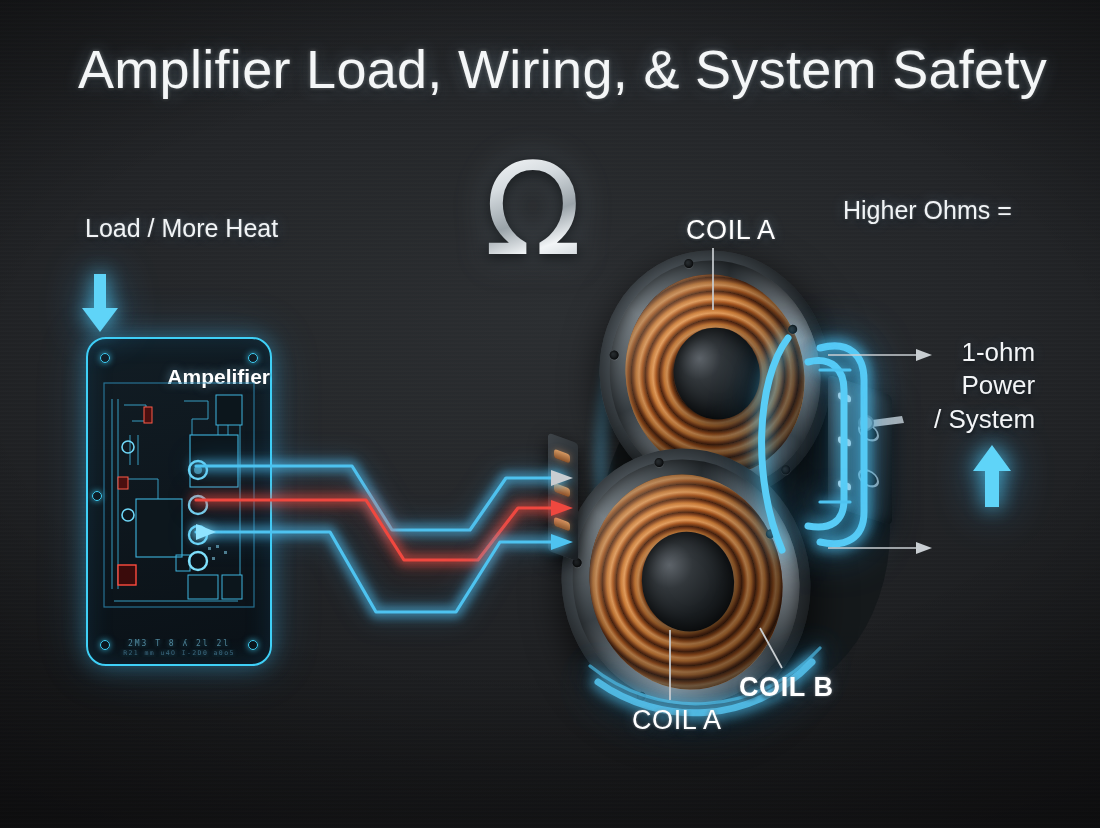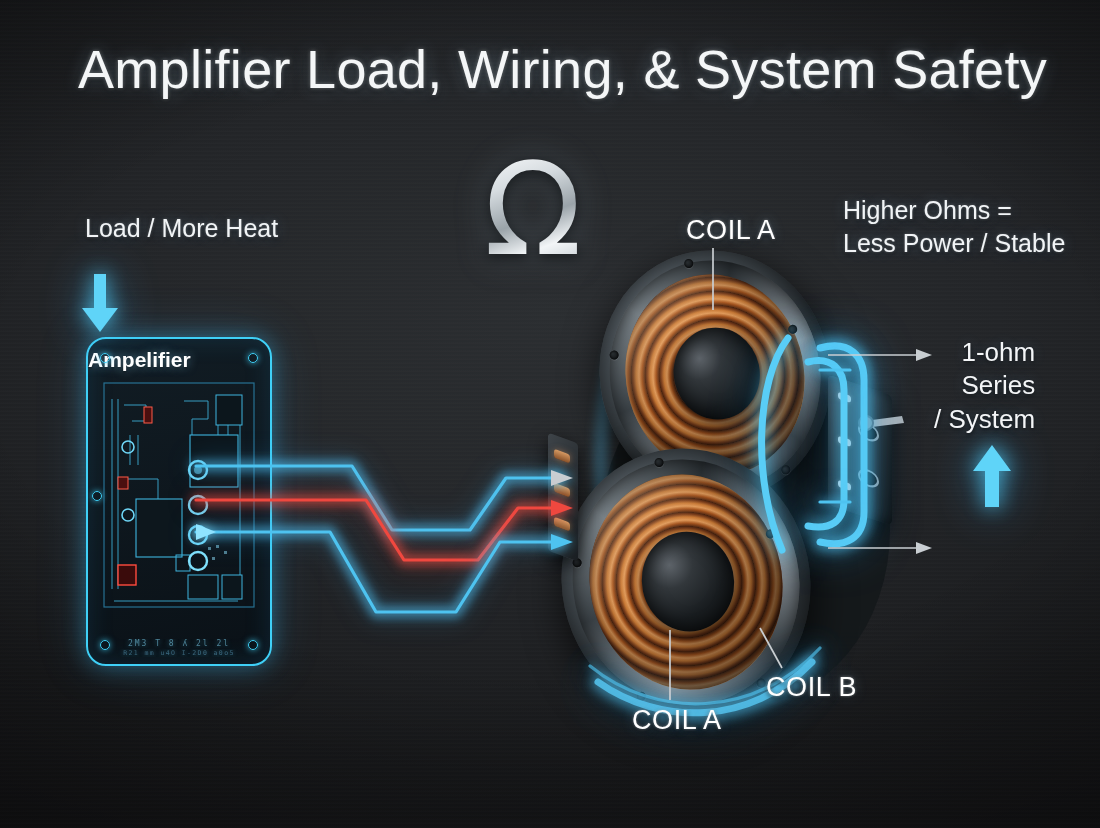--- a/index.html
+++ b/index.html
@@ -53,36 +53,36 @@
     text-shadow:0 0 12px rgba(150,210,255,.25),0 2px 5px rgba(0,0,0,.85);
   }
   #lbl-1ohm{left:934px;top:336px;text-align:right;}
   #lbl-4ohm{left:934px;top:531px;}
   .coil-label{
     position:absolute;z-index:50;color:#ffffff;font-size:27px;letter-spacing:.6px;
     text-shadow:0 0 12px rgba(160,215,255,.35),0 0 3px rgba(255,255,255,.4),0 2px 5px rgba(0,0,0,.9);
   }
   #coil-a-top{left:686px;top:215px;}
   #coil-a-bottom{left:632px;top:705px;}
-  #coil-b-bottom{left:766px;top:672px;}
+  #coil-b-bottom{left:739px;top:672px;font-weight:bold;}
 
   
   .glow-arrow{position:absolute;z-index:48;filter:drop-shadow(0 0 10px rgba(80,210,255,.85)) drop-shadow(0 0 22px rgba(60,180,255,.45));}
   #arrow-down{left:78px;top:274px;}
   #arrow-up{left:970px;top:443px;}
 
   
   #amp{
     position:absolute;left:86px;top:337px;width:182px;height:325px;z-index:30;
     border:2px solid #3fd0f7;border-radius:20px;
     background:linear-gradient(160deg,rgba(16,28,36,.92),rgba(9,16,22,.95));
     box-shadow:0 0 22px rgba(60,190,245,.40),0 0 52px rgba(50,160,230,.18),inset 0 0 26px rgba(40,140,190,.18);
   }
   #amp-title{
-    position:absolute;left:0;right:0;top:9px;text-align:left;
+    position:absolute;left:0;right:0;top:26px;text-align:right;
     color:#fff;font-size:21px;font-weight:bold;
     text-shadow:0 0 10px rgba(150,220,255,.55),0 1px 3px rgba(0,0,0,.9);
   }
   .amp-screw{position:absolute;width:8px;height:8px;border-radius:50%;border:1.5px solid #3fd0f7;box-shadow:0 0 6px rgba(63,208,247,.8);}
   .pcb-micro{
     position:absolute;left:0;right:0;bottom:16px;text-align:center;
     color:rgba(130,215,245,.55);font-size:8px;letter-spacing:2px;
     font-family:"DejaVu Sans Mono",monospace;text-shadow:0 0 5px rgba(80,200,240,.5);
     white-space:nowrap;overflow:hidden;
   }
@@ -320,26 +320,25 @@
   <svg class="glow-arrow" id="arrow-up" width="44" height="66" viewBox="0 0 44 66">
     <path d="M22,2 L41,28 L29,28 L29,64 L15,64 L15,28 L3,28 Z" fill="#5fd4f8"></path>
   </svg>
 
   <div class="anno" id="anno-left">
     <div>Load / More Heat</div>
   </div>
 
   <div class="anno" id="anno-right">
     <div>Higher Ohms =</div>
-    <div>Less Power / Stable</div>
   </div>
 
   <div class="ohm-label" id="lbl-1ohm">
     <div>1-ohm</div>
-    <div>Series</div>
+    <div>Power</div>
     <div>/ System</div>
   </div>
 
 
   <div class="coil-label" id="coil-a-top">COIL A</div>
   <div class="coil-label" id="coil-a-bottom">COIL A</div>
   <div class="coil-label" id="coil-b-bottom">COIL B</div>
 
 </div>
 

